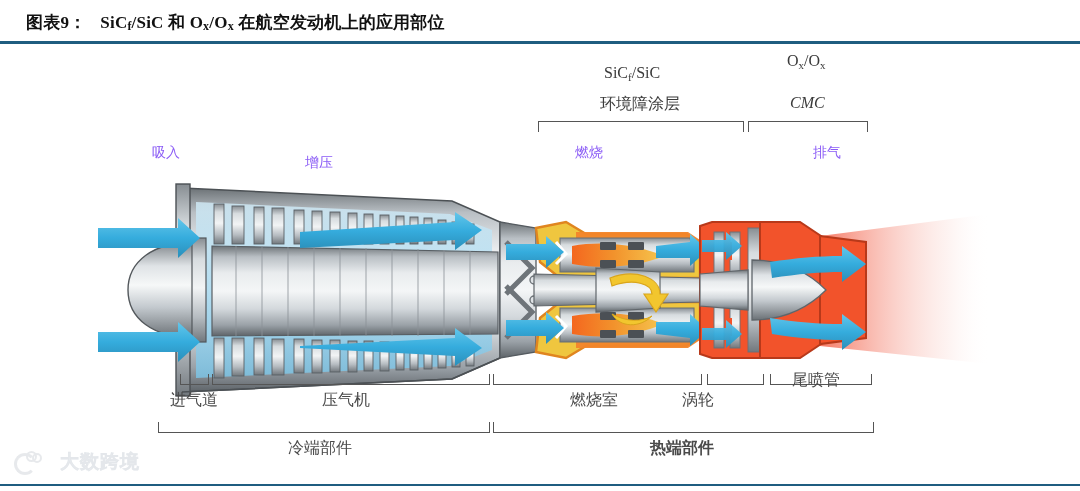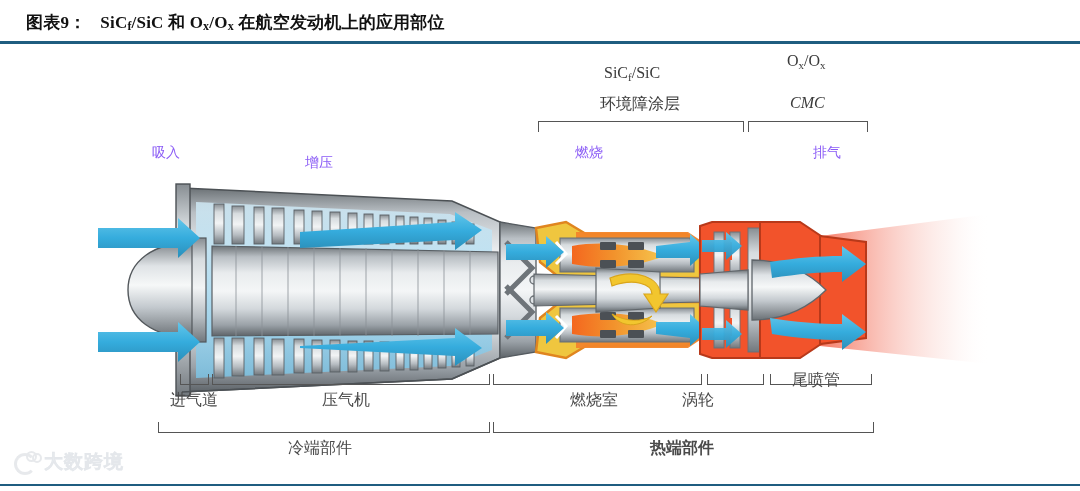--- a/index.html
+++ b/index.html
@@ -29,21 +29,21 @@
     background:#1f5d80;
   }
   .hrule2{
     position:absolute;left:0;top:484px;width:1080px;height:2px;
     background:#1f5d80;
   }
 
   
   .watermark{
     position:absolute;left:14px;top:449px;
-    display:flex;align-items:center;gap:6px;
+    display:flex;align-items:center;gap:22px;
     opacity:.55;
   }
   .wm-logo{
     width:24px;height:24px;position:relative;
   }
   .wm-logo .c1{
     position:absolute;left:0;top:3px;width:16px;height:16px;
     border:3px solid #d4d8dd;border-radius:50%;
     border-right-color:transparent;
   }

